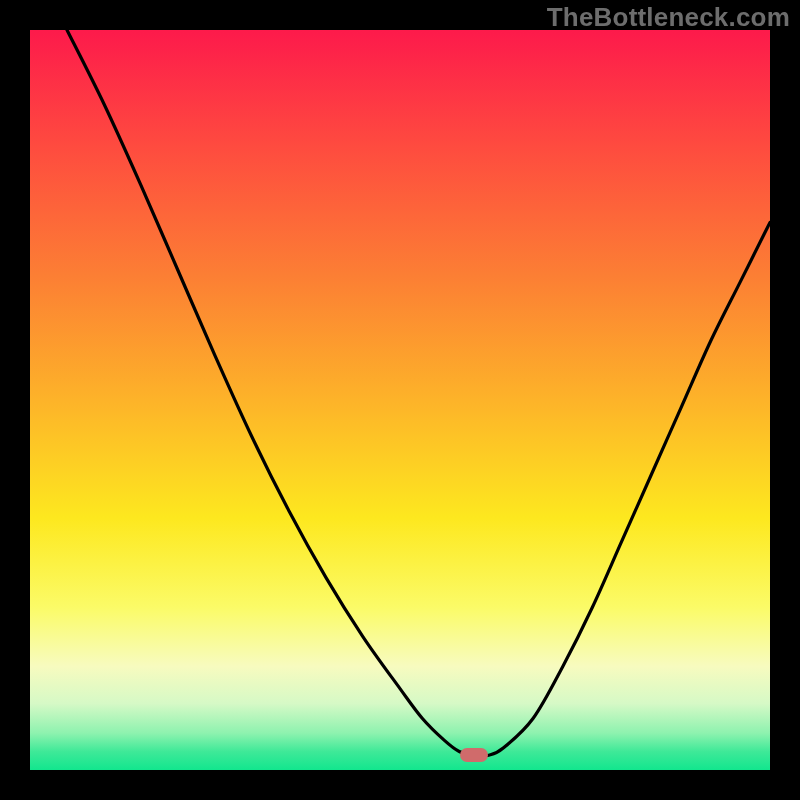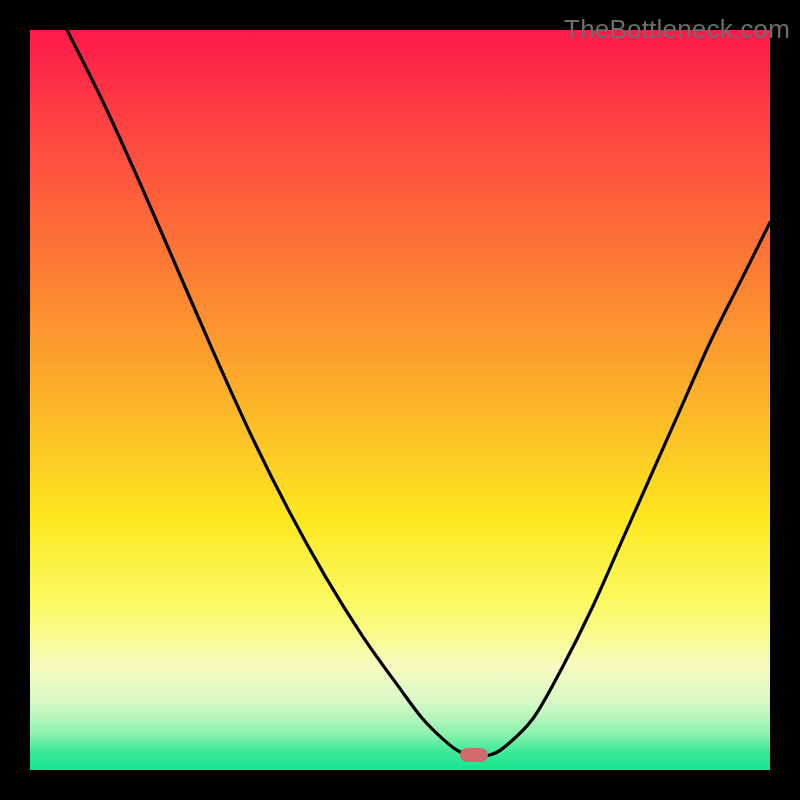--- a/index.html
+++ b/index.html
@@ -15,24 +15,23 @@
     width: 800px;
     height: 800px;
     background: #000;
   }
   .watermark {
     position: absolute;
     top: 2px;
     right: 10px;
     color: #6d6d6d;
     font-size: 26px;
-    font-weight: 400;
+    font-weight: 700;
     letter-spacing: 0.2px;
     z-index: 30;
-    margin-top: 12px;
   }
   .plot-area {
     position: absolute;
     left: 30px;
     top: 30px;
     width: 740px;
     height: 740px;
     overflow: hidden;
   }
   .plot-area svg {

